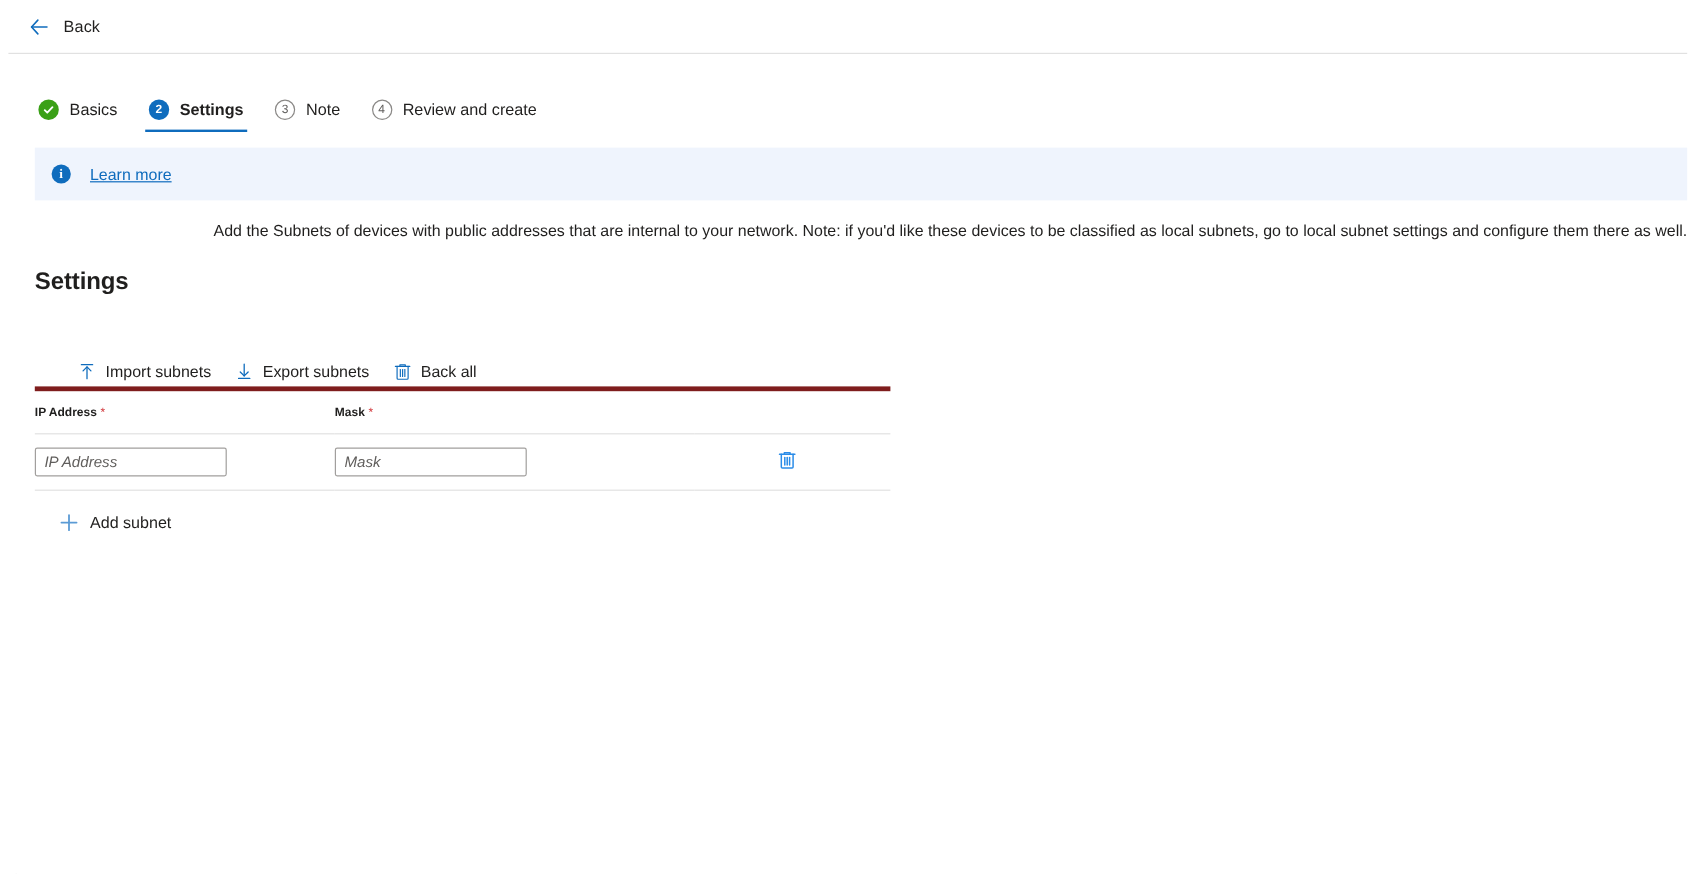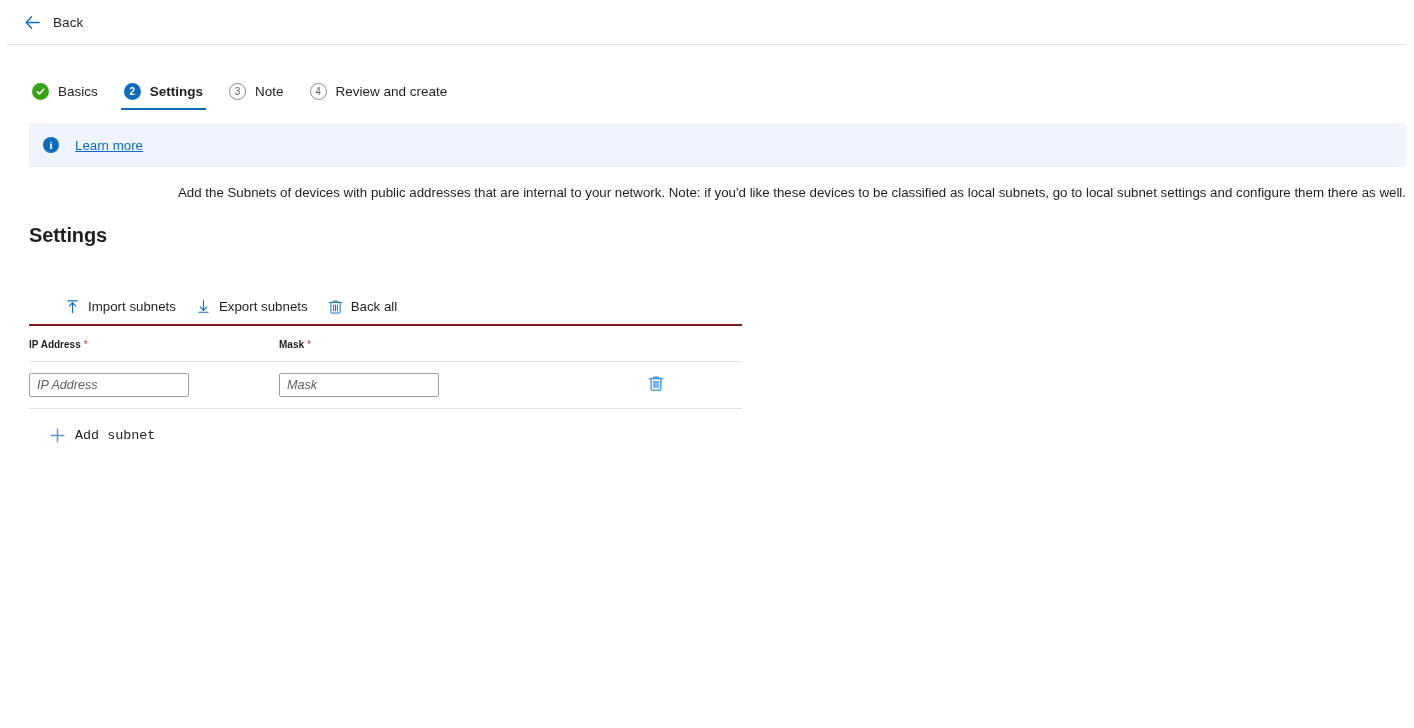--- a/index.html
+++ b/index.html
@@ -183,25 +183,25 @@
   }
 
   .table-wrap {
     margin: 43px 0 0 22px;
     width: 713px;
   }
 
   
   .toolbar {
     display: flex;
-    align-items: center;
+    align-items: flex-end;
     gap: 5px;
     padding-left: 30px;
     height: 36px;
-    border-bottom: 2px solid #7f1d1d;
+    border-bottom: 4px solid #7f1d1d;
     box-sizing: border-box;
   }
   .tb-btn {
     display: inline-flex;
     align-items: center;
     gap: 8px;
     background: none;
     border: none;
     cursor: pointer;
     padding: 5px 9px 5px 6px;
@@ -282,21 +282,21 @@
   
   .add-row {
     margin: 14px 0 0 14px;
     display: inline-flex;
     align-items: center;
     gap: 9px;
     background: none;
     border: none;
     cursor: pointer;
     padding: 4px 6px;
-    font-family: Liberation Mono, monospace;
+    font-family: Liberation Sans, sans-serif;
   }
   .plus-icon {
     width: 17px;
     height: 17px;
     color: #5b9bd5;
     display: block;
   }
   .add-label {
     font-size: 13.4px;
     color: #201f1e;

